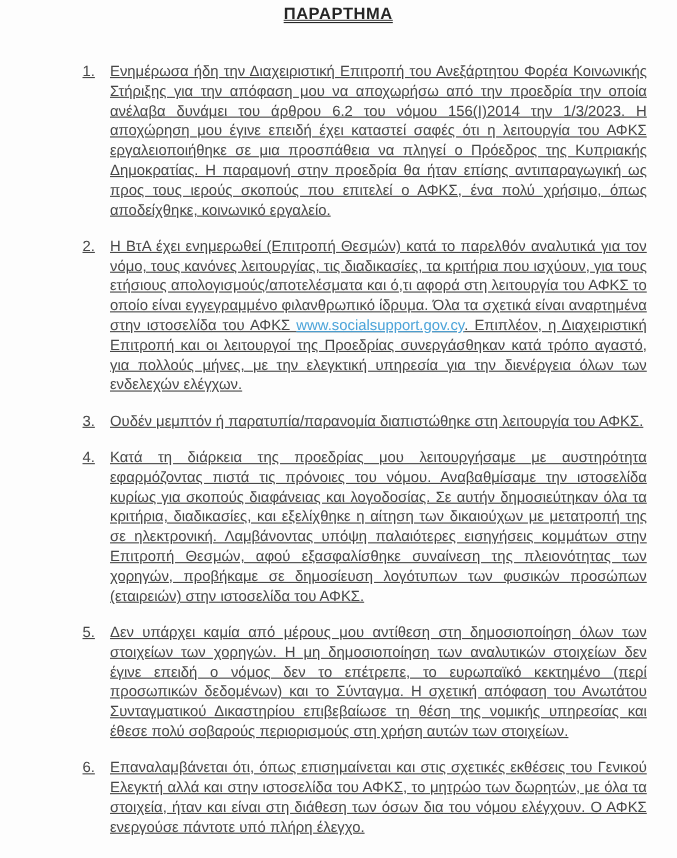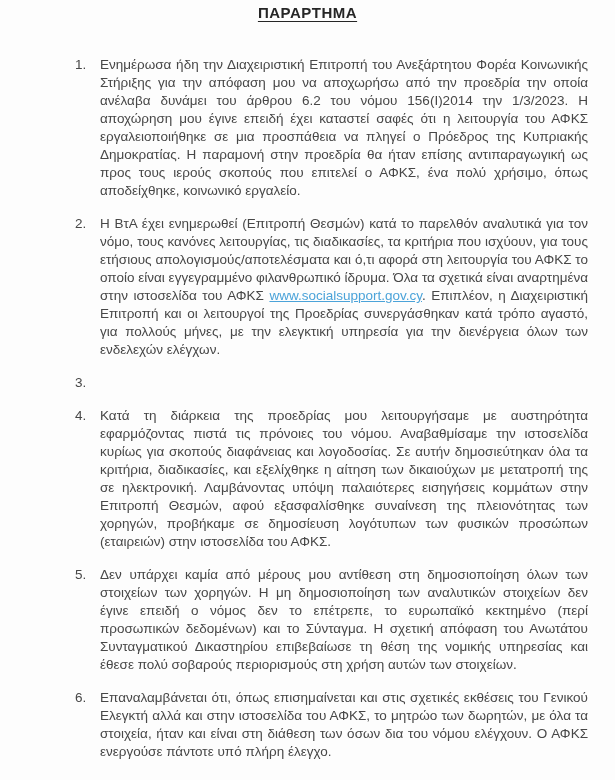--- a/index.html
+++ b/index.html
@@ -17,20 +17,21 @@
   body {
     background: var(--background);
     font-family: "Liberation Sans", sans-serif;
     color: var(--text);
   }
   .page {
     width: 615px;
     height: 780px;
     padding-top: 4px;
     position: relative;
+    text-decoration: underline;
   }
   .doc-title {
     text-align: center;
     font-size: 15px;
     font-weight: bold;
     letter-spacing: 0.5px;
     text-decoration: underline;
     text-underline-offset: 3px;
     color: var(--title);
     margin-bottom: 35px;
@@ -72,20 +73,21 @@
     <p class="item-text">Ενημέρωσα ήδη την Διαχειριστική Επιτροπή του Ανεξάρτητου Φορέα Κοινωνικής Στήριξης για την απόφαση μου να αποχωρήσω από την προεδρία την οποία ανέλαβα δυνάμει του άρθρου 6.2 του νόμου 156(Ι)2014 την 1/3/2023. Η αποχώρηση μου έγινε επειδή έχει καταστεί σαφές ότι η λειτουργία του ΑΦΚΣ εργαλειοποιήθηκε σε μια προσπάθεια να πληγεί ο Πρόεδρος της Κυπριακής Δημοκρατίας. Η παραμονή στην προεδρία θα ήταν επίσης αντιπαραγωγική ως προς τους ιερούς σκοπούς που επιτελεί ο ΑΦΚΣ, ένα πολύ χρήσιμο, όπως αποδείχθηκε, κοινωνικό εργαλείο.</p>
   </div>
 
   <div class="item">
     <span class="item-num">2.</span>
     <p class="item-text"><span>Η ΒτΑ έχει ενημερωθεί (Επιτροπή Θεσμών) κατά το παρελθόν αναλυτικά για τον νόμο, τους κανόνες λειτουργίας, τις διαδικασίες, τα κριτήρια που ισχύουν, για τους ετήσιους απολογισμούς/αποτελέσματα και ό,τι αφορά στη λειτουργία του ΑΦΚΣ το οποίο είναι εγγεγραμμένο φιλανθρωπικό ίδρυμα. Όλα τα σχετικά είναι αναρτημένα στην ιστοσελίδα του ΑΦΚΣ </span><a class="doc-link">www.socialsupport.gov.cy</a><span>. Επιπλέον, η Διαχειριστική Επιτροπή και οι λειτουργοί της Προεδρίας συνεργάσθηκαν κατά τρόπο αγαστό, για πολλούς μήνες, με την ελεγκτική υπηρεσία για την διενέργεια όλων των ενδελεχών ελέγχων.</span></p>
   </div>
 
   <div class="item">
     <span class="item-num">3.</span>
+    <p class="item-text">Ουδέν μεμπτόν ή παρατυπία/παρανομία διαπιστώθηκε στη λειτουργία του ΑΦΚΣ.</p>
   </div>
 
   <div class="item">
     <span class="item-num">4.</span>
     <p class="item-text">Κατά τη διάρκεια της προεδρίας μου λειτουργήσαμε με αυστηρότητα εφαρμόζοντας πιστά τις πρόνοιες του νόμου. Αναβαθμίσαμε την ιστοσελίδα κυρίως για σκοπούς διαφάνειας και λογοδοσίας. Σε αυτήν δημοσιεύτηκαν όλα τα κριτήρια, διαδικασίες, και εξελίχθηκε η αίτηση των δικαιούχων με μετατροπή της σε ηλεκτρονική. Λαμβάνοντας υπόψη παλαιότερες εισηγήσεις κομμάτων στην Επιτροπή Θεσμών, αφού εξασφαλίσθηκε συναίνεση της πλειονότητας των χορηγών, προβήκαμε σε δημοσίευση λογότυπων των φυσικών προσώπων (εταιρειών) στην ιστοσελίδα του ΑΦΚΣ.</p>
   </div>
 
   <div class="item">
     <span class="item-num">5.</span>
     <p class="item-text">Δεν υπάρχει καμία από μέρους μου αντίθεση στη δημοσιοποίηση όλων των στοιχείων των χορηγών. Η μη δημοσιοποίηση των αναλυτικών στοιχείων δεν έγινε επειδή ο νόμος δεν το επέτρεπε, το ευρωπαϊκό κεκτημένο (περί προσωπικών δεδομένων) και το Σύνταγμα. Η σχετική απόφαση του Ανωτάτου Συνταγματικού Δικαστηρίου επιβεβαίωσε τη θέση της νομικής υπηρεσίας και έθεσε πολύ σοβαρούς περιορισμούς στη χρήση αυτών των στοιχείων.</p>

